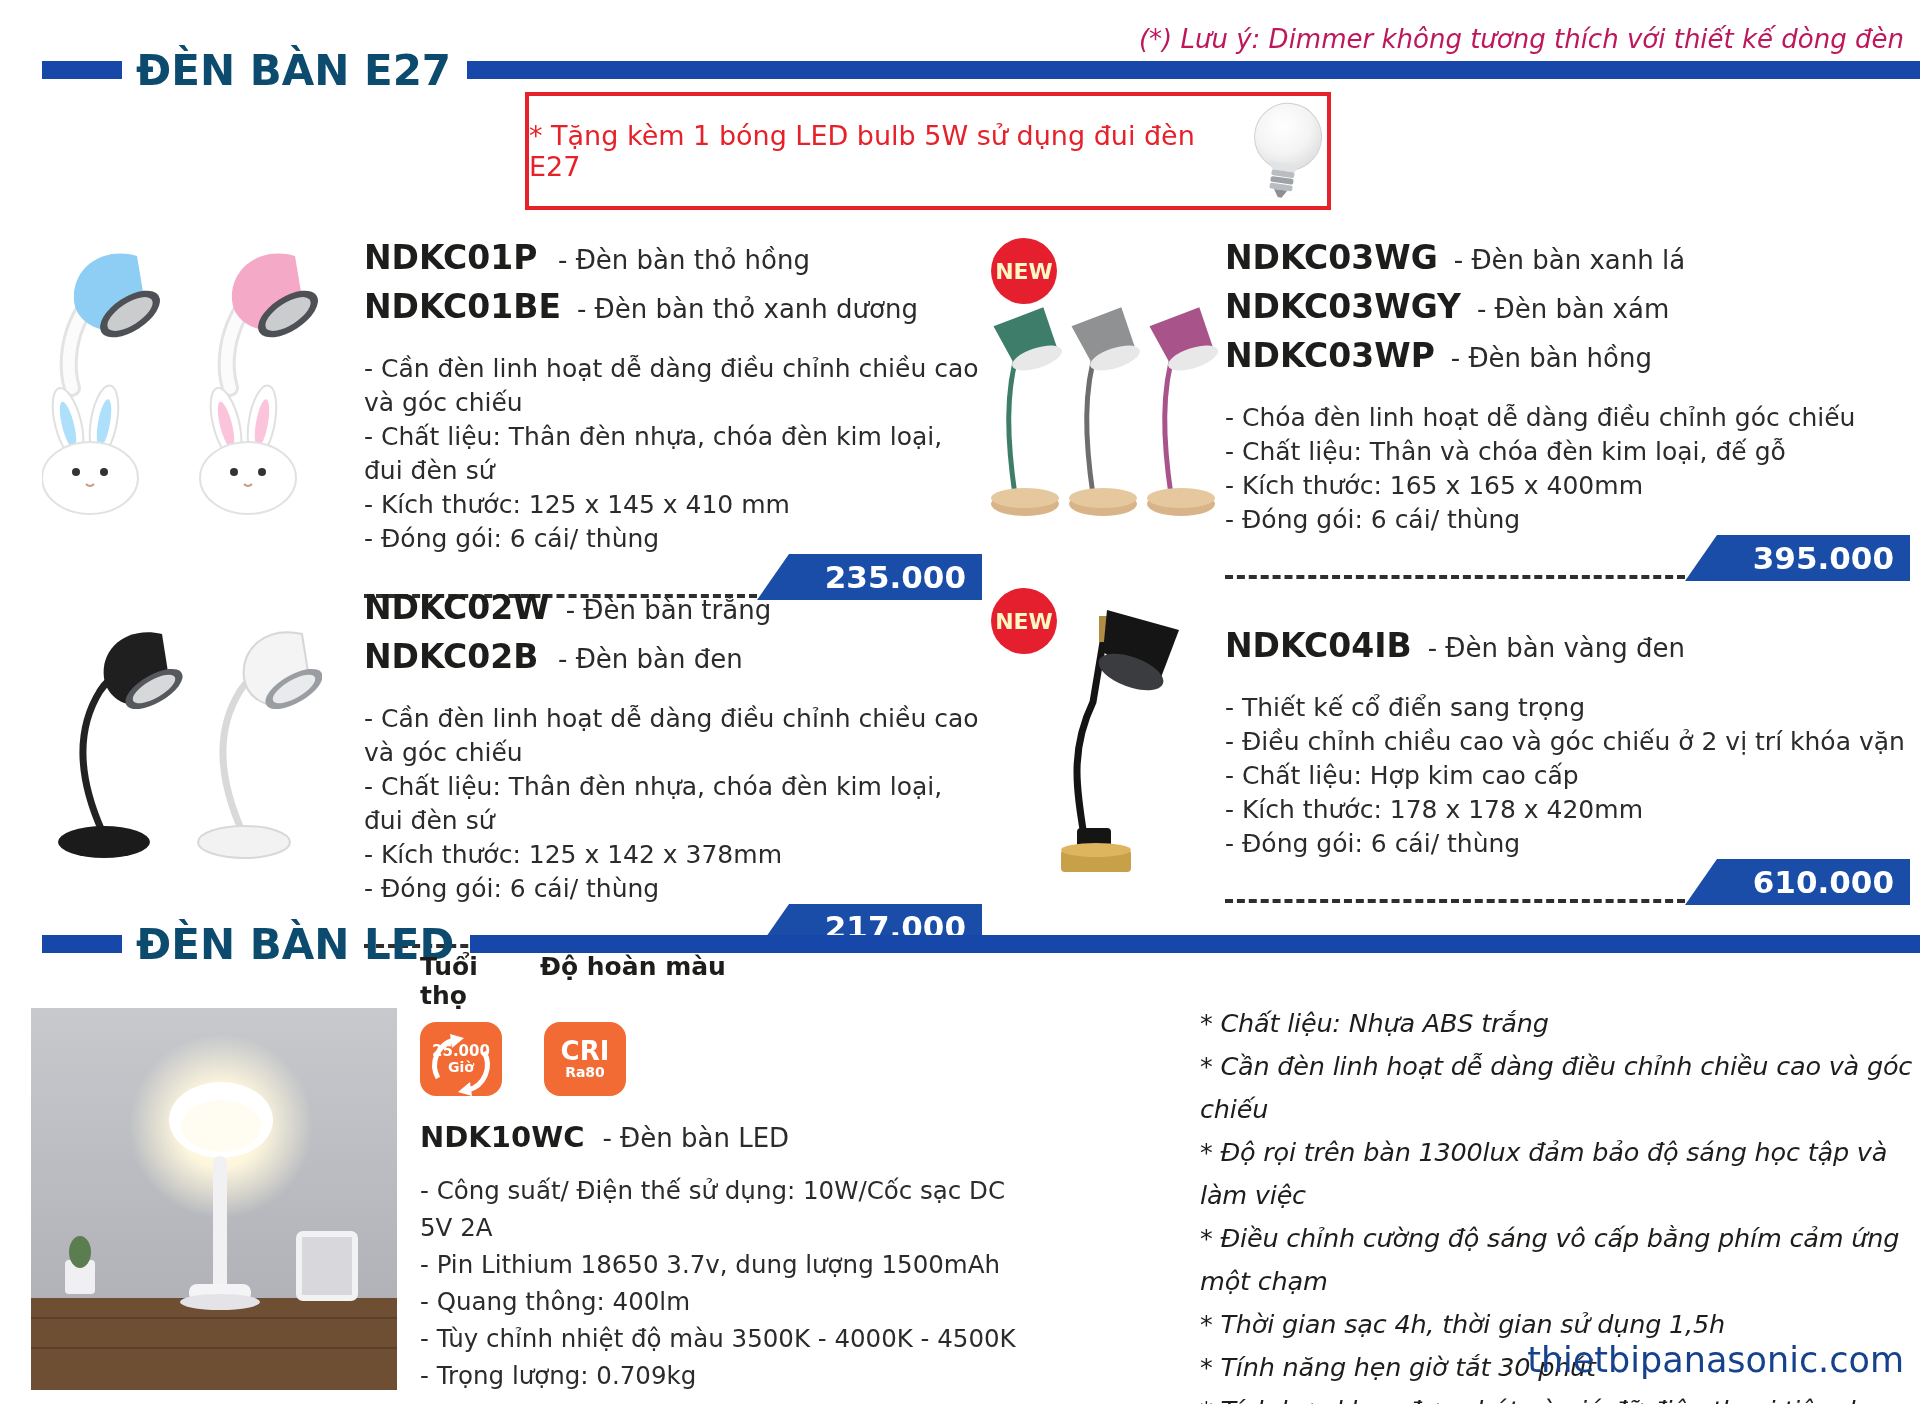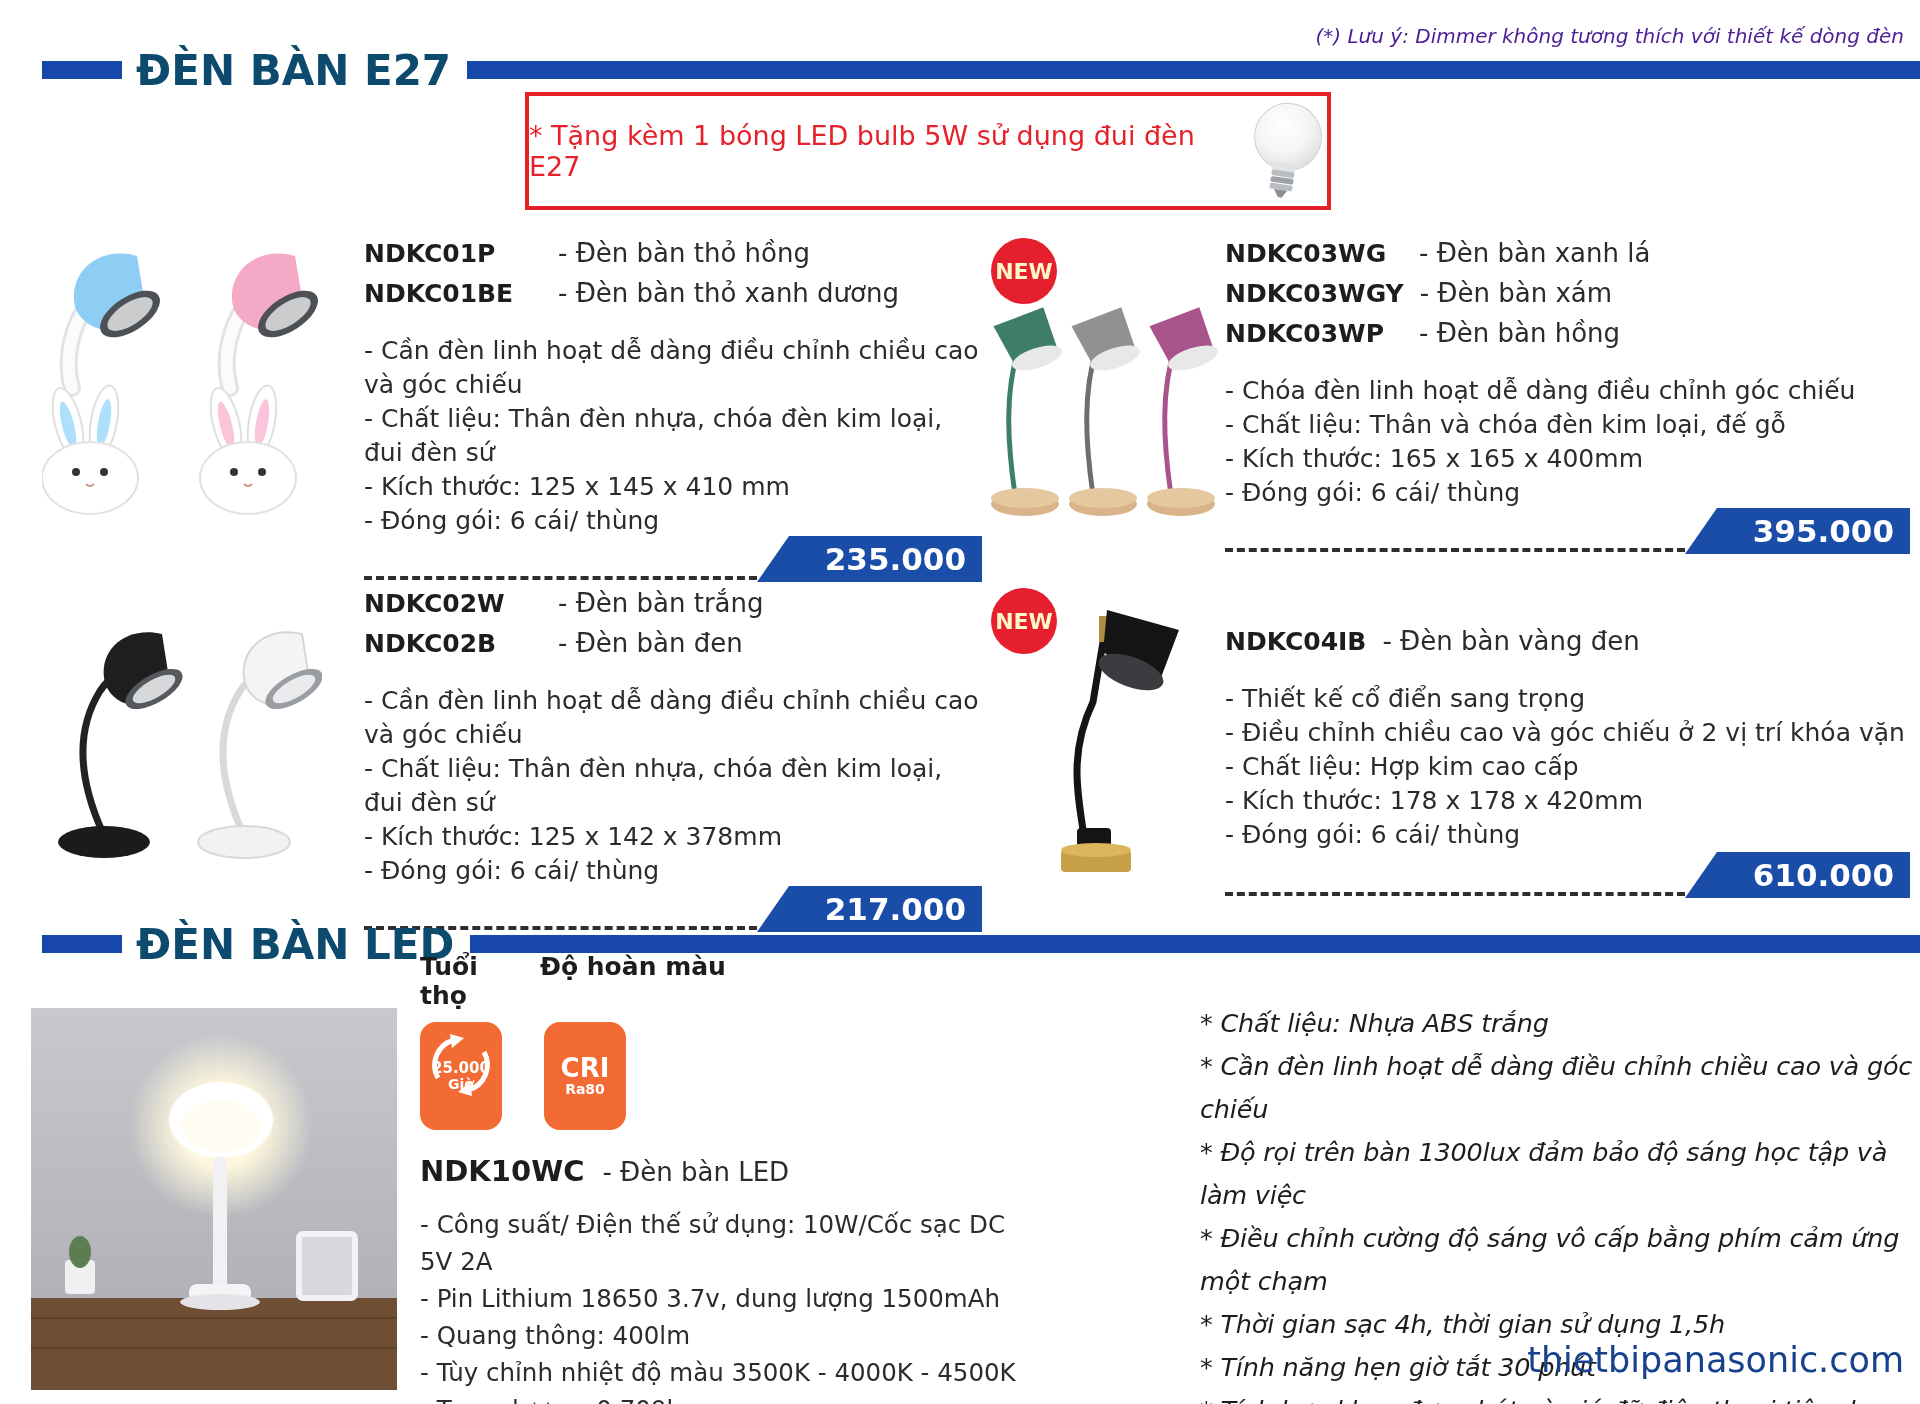--- a/index.html
+++ b/index.html
@@ -1,20 +1,20 @@
 <!DOCTYPE html>
 <html><head>
 <meta charset="utf-8">
 <style>
   html,body{margin:0;padding:0;background:#ffffff;}
   .page{position:relative;width:1920px;height:1404px;background:#ffffff;overflow:hidden;
         font-family:"DejaVu Sans","Liberation Sans",sans-serif;color:#262626;}
 
   
-  .top-note{position:absolute;top:24px;right:16px;font-size:20px;font-style:italic;color:#4c1d95;}
+  .top-note{position:absolute;top:24px;right:16px;font-size:26px;font-style:italic;color:#be185d;}
 
   
   .sec-header{position:absolute;left:42px;right:0;display:flex;align-items:center;height:48px;}
   .sec-header .bar-small{width:80px;height:18px;background:#1647A9;}
   .sec-header .sec-title{font-size:42px;font-weight:bold;color:#0c4a6e;margin:0 16px 0 14px;white-space:nowrap;}
   .sec-header .bar-long{flex:1;height:18px;background:#1647A9;}
   #e27-header{top:46px;}
   #led-header{top:920px;}
 
   
@@ -28,39 +28,39 @@
   #cell2{left:985px;top:238px;width:925px;}
   #cell3{left:42px;top:588px;width:940px;}
   #cell4{left:985px;top:588px;width:925px;}
   .imgbox{position:relative;flex:none;}
   .imgbox-l{width:322px;}
   .imgbox-r{width:240px;}
   .txt{flex:1;display:flex;flex-direction:column;min-width:0;}
   .models{display:flex;flex-direction:column;gap:10px;}
   #cell4 .models{margin-top:38px;}
   .model-row{display:flex;align-items:baseline;gap:16px;}
-  .model-code{font-weight:bold;font-size:25px;color:#1d1d1b;min-width:178px;}
+  .model-code{font-weight:bold;font-size:33px;color:#1d1d1b;min-width:178px;}
   #cell4 .model-code{min-width:0;}
   .model-name{font-size:26px;color:#2b2b2b;}
   .features{margin-top:26px;font-size:25px;line-height:34px;color:#2b2b2b;}
   .price-row{margin-top:auto;display:flex;align-items:flex-end;height:44px;}
   .dash-line{flex:1;border-bottom:4px dashed #2e2e2e;margin-bottom:2px;}
   .price-tag{flex:none;min-width:165px;background:#1A4DA8;color:#ffffff;font-weight:bold;font-size:31px;
              padding:5px 16px 5px 44px;clip-path:polygon(32px 0,100% 0,100% 100%,0 100%);text-align:right;}
   .new-badge{position:absolute;left:6px;top:0;width:66px;height:66px;border-radius:50%;background:#E51F2D;
              color:#fef9c3;font-weight:bold;font-size:22px;display:flex;align-items:center;justify-content:center;z-index:2;}
 
   
   .led-photo{position:absolute;left:31px;top:1008px;width:366px;height:382px;}
   .led-mid{position:absolute;left:420px;top:952px;width:625px;}
   .badge-labels{display:flex;font-size:25px;font-weight:bold;color:#1d1d1b;}
   .badge-label1{width:96px;}
   .badge-label2{margin-left:24px;}
   .badges{display:flex;gap:42px;margin-top:12px;}
-  .orange-badge{position:relative;width:82px;height:108px;background:#F26B35;border-radius:16px;color:#fff;
+  .orange-badge{position:relative;width:82px;height:74px;background:#F26B35;border-radius:16px;color:#fff;
                 display:flex;flex-direction:column;align-items:center;justify-content:center;line-height:1.05;}
   .orange-badge .arrows{position:absolute;inset:4px;}
   .b1-value{font-size:15px;font-weight:bold;z-index:1;}
   .b1-unit{font-size:14px;font-weight:bold;z-index:1;}
   .b2-line1{font-size:26px;font-weight:bold;}
   .b2-line2{font-size:14px;font-weight:bold;}
   .led-model{margin-top:24px;display:flex;align-items:baseline;gap:18px;}
   .led-model .model-code{min-width:0;font-size:29px;}
   .led-specs{margin-top:18px;font-size:24.5px;line-height:37px;color:#2b2b2b;}
   .led-highlights{position:absolute;left:1200px;top:1002px;width:720px;font-size:25.5px;font-style:italic;

